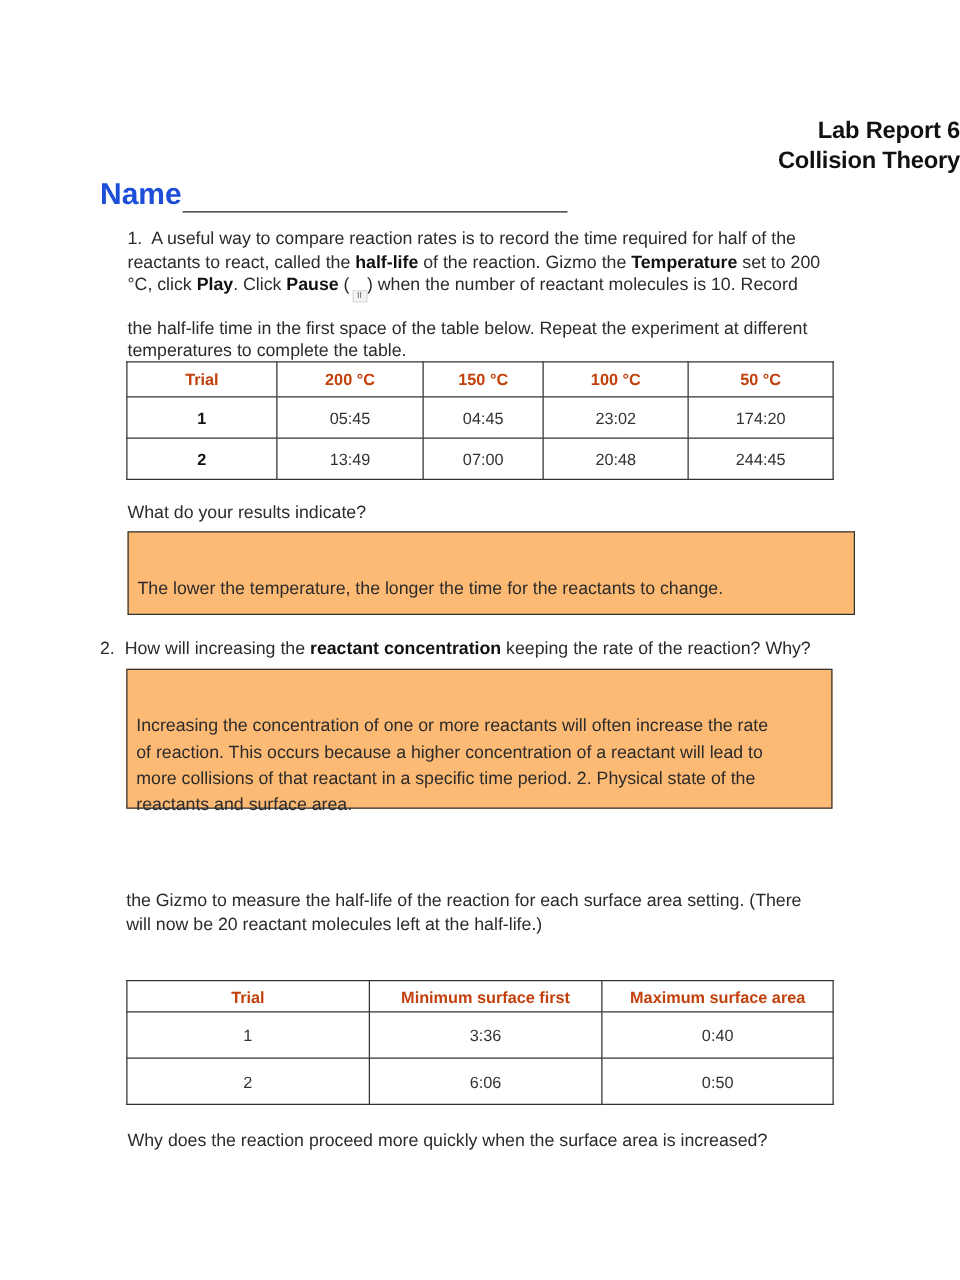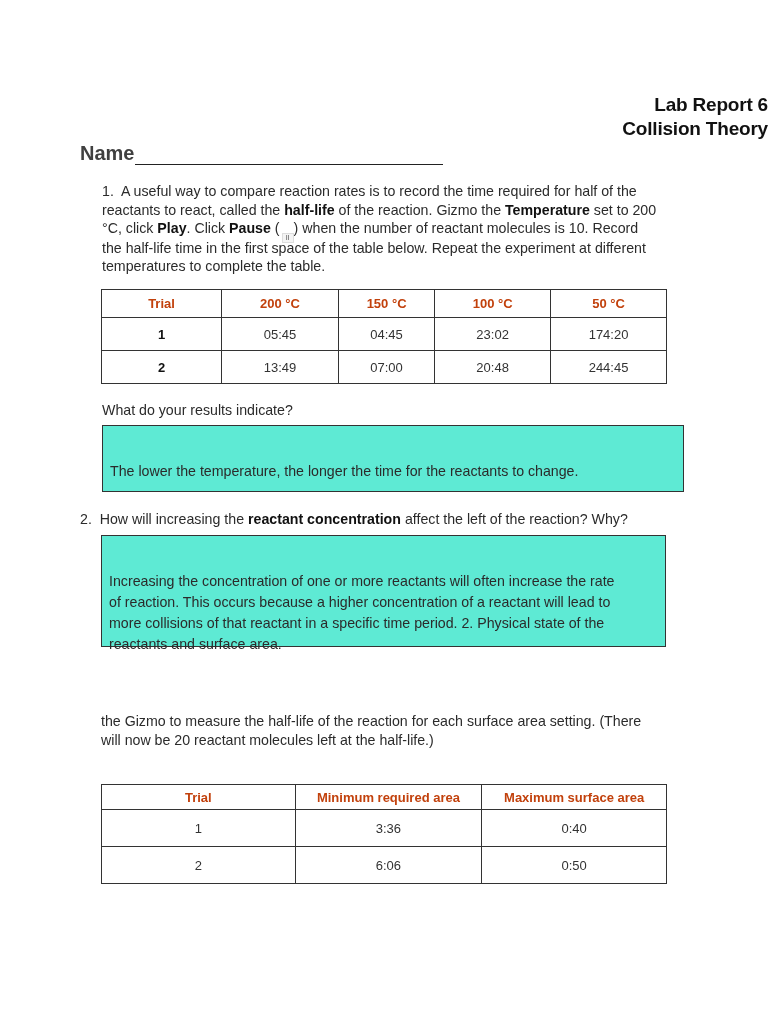--- a/index.html
+++ b/index.html
@@ -7,21 +7,21 @@
       width: 768px; height: 1024px; background: #ffffff; overflow: hidden;
       font-family: "Liberation Sans", sans-serif; color: #2a2a2a;
     }
     .page { position: relative; width: 768px; height: 1024px; }
     .abs { position: absolute; }
     .title {
       left: 0; width: 768px; text-align: right;
       font-weight: bold; font-size: 19px; color: #111; letter-spacing: -0.2px;
     }
     .name-line {
-      left: 80px; top: 142px; font-size: 20px; font-weight: bold; color: #404040;
+      left: 80px; top: 142px; font-size: 24px; font-weight: bold; color: #1d4ed8;
       display: flex; align-items: flex-end;
     }
     .name-line .underline {
       display: inline-block; width: 308px; border-bottom: 1.5px solid #222;
       height: 18px; margin-left: 1px;
     }
     .para {
       font-size: 14.2px; line-height: 18.5px; color: #2b2b2b;
     }
     .para b { color: #111; }
@@ -39,21 +39,21 @@
     table.grid td, table.grid th {
       border: 1px solid #333; text-align: center; vertical-align: middle;
     }
     table.grid th { font-weight: bold; color: #c2410c; }
     .t1 th { height: 28px; }
     .t1 td { height: 33px; }
     .t1 td.trial { font-weight: bold; color: #111; }
     .t2 th { height: 25px; }
     .t2 td { height: 37px; }
     .answer-box {
-      border: 1px solid #333; background: #5eead4;
+      border: 1px solid #333; background: #fdba74;
     }
     .answer-text {
       font-size: 14.2px; line-height: 21px; color: #2b2b2b;
     }
   </style>
 </head>
 <body>
 
 <div class="page">
 
@@ -69,21 +69,21 @@
     <div style="white-space:nowrap;">
       <span>1.</span>&nbsp;
       <span>A useful way to compare reaction rates is to record the time required for half of the</span>
     </div>
     <div style="white-space:nowrap;">
       <span>reactants to react, called the </span><b>half-life</b><span> of the reaction. Gizmo the </span><b>Temperature</b><span> set to 200</span>
     </div>
     <div style="white-space:nowrap;">
       <span>°C, click </span><b>Play</b><span>. Click </span><b>Pause</b><span> (</span><span class="pause-glyph"><span>II</span></span><span>) when the number of reactant molecules is 10. Record</span>
     </div>
-    <div style="white-space:nowrap; margin-top:1px;">the half-life time in the first space of the table below. Repeat the experiment at different</div>
+    <div style="white-space:nowrap; margin-top:16px;">the half-life time in the first space of the table below. Repeat the experiment at different</div>
     <div style="white-space:nowrap;">temperatures to complete the table.</div>
   </div>
 
   <table class="grid t1" style="left:101px; top:289px; width:566px;">
     <tbody>
         <tr>
       <th style="width:116px;">Trial</th>
       <th style="width:113px;">200 °C</th>
       <th style="width:93px;">150 °C</th>
       <th style="width:112px;">100 °C</th>
@@ -106,50 +106,51 @@
   </tbody>
     </table>
 
   <div class="abs para" style="left:102px; top:401px;">What do your results indicate?</div>
   <div class="abs answer-box" style="left:102px; top:425px; width:582px; height:67px;">
     <div class="answer-text" style="position:absolute; left:7px; top:35px; white-space:nowrap;">The lower the temperature, the longer the time for the reactants to change.</div>
   </div>
 
   <div class="abs para" style="left:80px; top:510px; white-space:nowrap;">
     <span>2.</span>&nbsp;
-    <span>How will increasing the </span><b>reactant concentration</b><span> affect the left of the reaction? Why?</span>
+    <span>How will increasing the </span><b>reactant concentration</b><span> keeping the rate of the reaction? Why?</span>
   </div>
   <div class="abs answer-box" style="left:101px; top:535px; width:565px; height:112px;">
     <div class="answer-text" style="position:absolute; left:7px; top:35px; white-space:nowrap;">
       <div>Increasing the concentration of one or more reactants will often increase the rate</div>
       <div>of reaction. This occurs because a higher concentration of a reactant will lead to</div>
       <div>more collisions of that reactant in a specific time period. 2. Physical state of the</div>
       <div>reactants and surface area.</div>
     </div>
   </div>
 
   <div class="abs para" style="left:80px; top:712px; width:610px;">
     <div style="white-space:nowrap; padding-left:21px;">the Gizmo to measure the half-life of the reaction for each surface area setting. (There</div>
     <div style="white-space:nowrap; padding-left:21px;">will now be 20 reactant molecules left at the half-life.)</div>
   </div>
 
   <table class="grid t2" style="left:101px; top:784px; width:566px;">
     <tbody>
         <tr>
       <th style="width:194px;">Trial</th>
-      <th style="width:187px;">Minimum required area</th>
+      <th style="width:187px;">Minimum surface first</th>
       <th style="width:185px;">Maximum surface area</th>
     </tr>
     <tr>
       <td>1</td>
       <td>3:36</td>
       <td>0:40</td>
     </tr>
     <tr>
       <td>2</td>
       <td>6:06</td>
       <td>0:50</td>
     </tr>
   </tbody>
     </table>
 
+  <div class="abs para" style="left:102px; top:904px; white-space:nowrap;">Why does the reaction proceed more quickly when the surface area is increased?</div>
 
 </div>
 
 </body></html>

